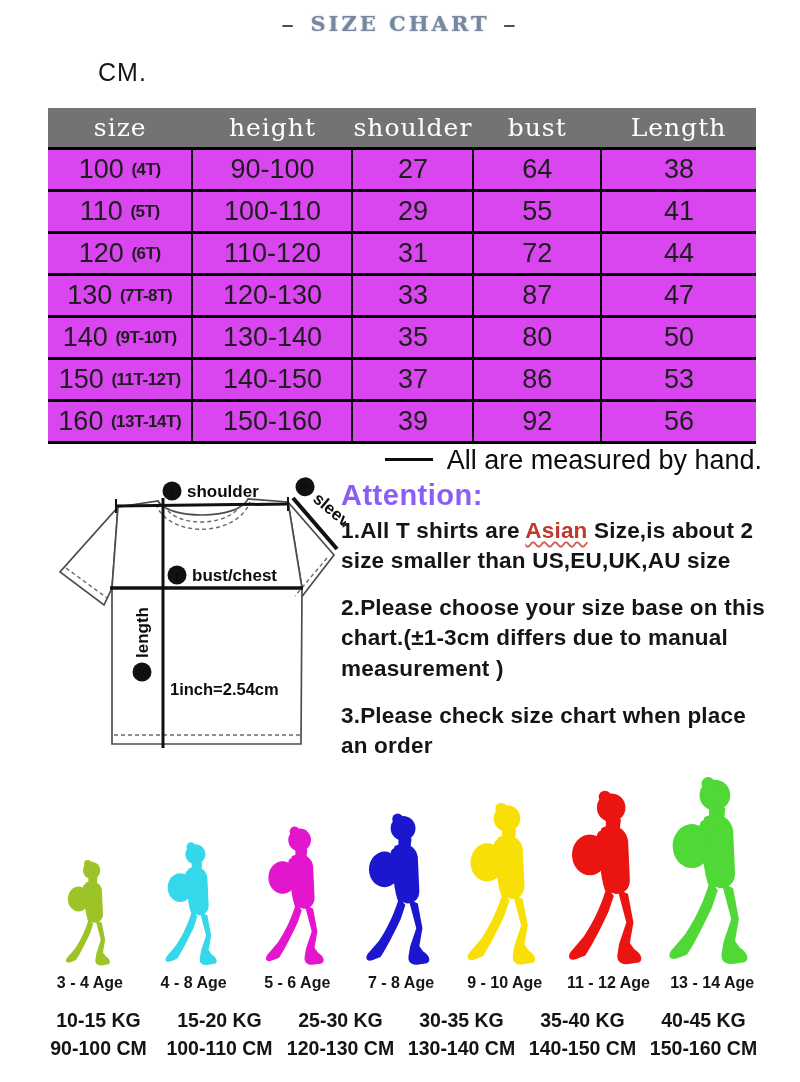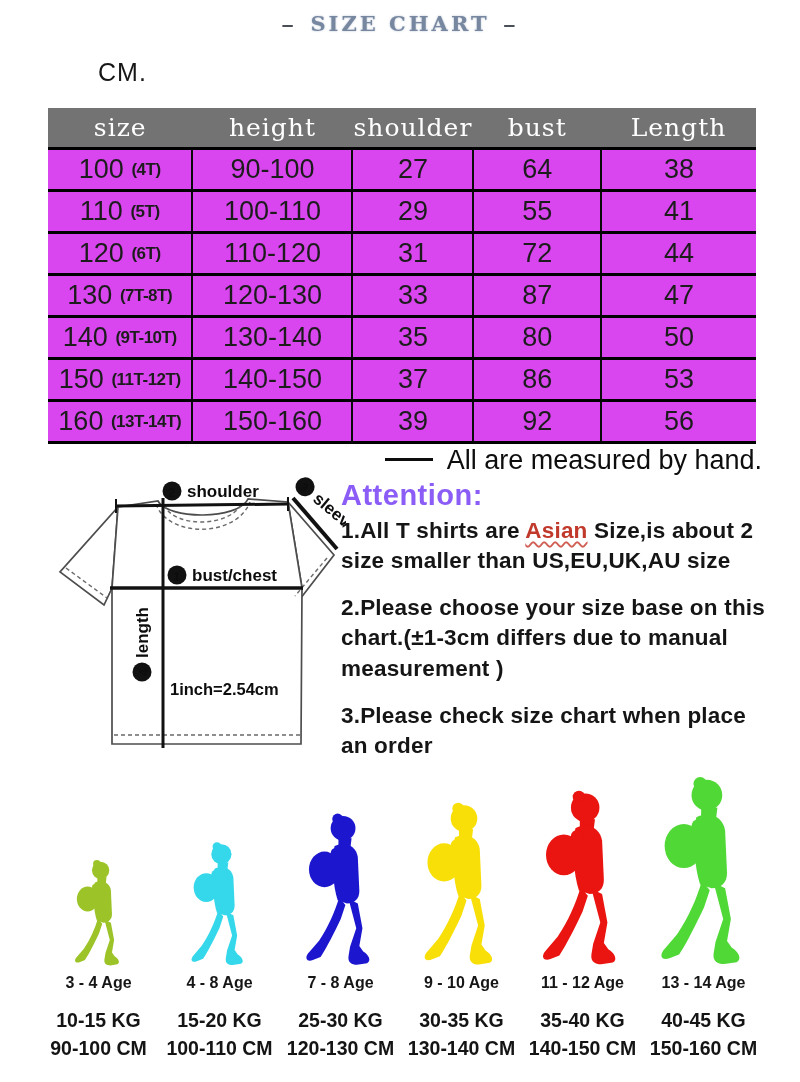--- a/index.html
+++ b/index.html
@@ -217,20 +217,26 @@
         </svg>
       <div class="age-label">3 - 4 Age</div>
     </div>
     <div class="kid-col">
       <svg viewBox="0 0 100 200" height="126">
           <use href="#kid-shape" fill="#35d8ea"></use>
         </svg>
       <div class="age-label">4 - 8 Age</div>
     </div>
     <div class="kid-col">
+      <svg viewBox="0 0 100 200" height="142">
+          <use href="#kid-shape" fill="#e315cd"></use>
+        </svg>
+      <div class="age-label">5 - 6 Age</div>
+    </div>
+    <div class="kid-col">
       <svg viewBox="0 0 100 200" height="155">
           <use href="#kid-shape" fill="#1c17cf"></use>
         </svg>
       <div class="age-label">7 - 8 Age</div>
     </div>
     <div class="kid-col">
       <svg viewBox="0 0 100 200" height="166">
           <use href="#kid-shape" fill="#f8df07"></use>
         </svg>
       <div class="age-label">9 - 10 Age</div>

